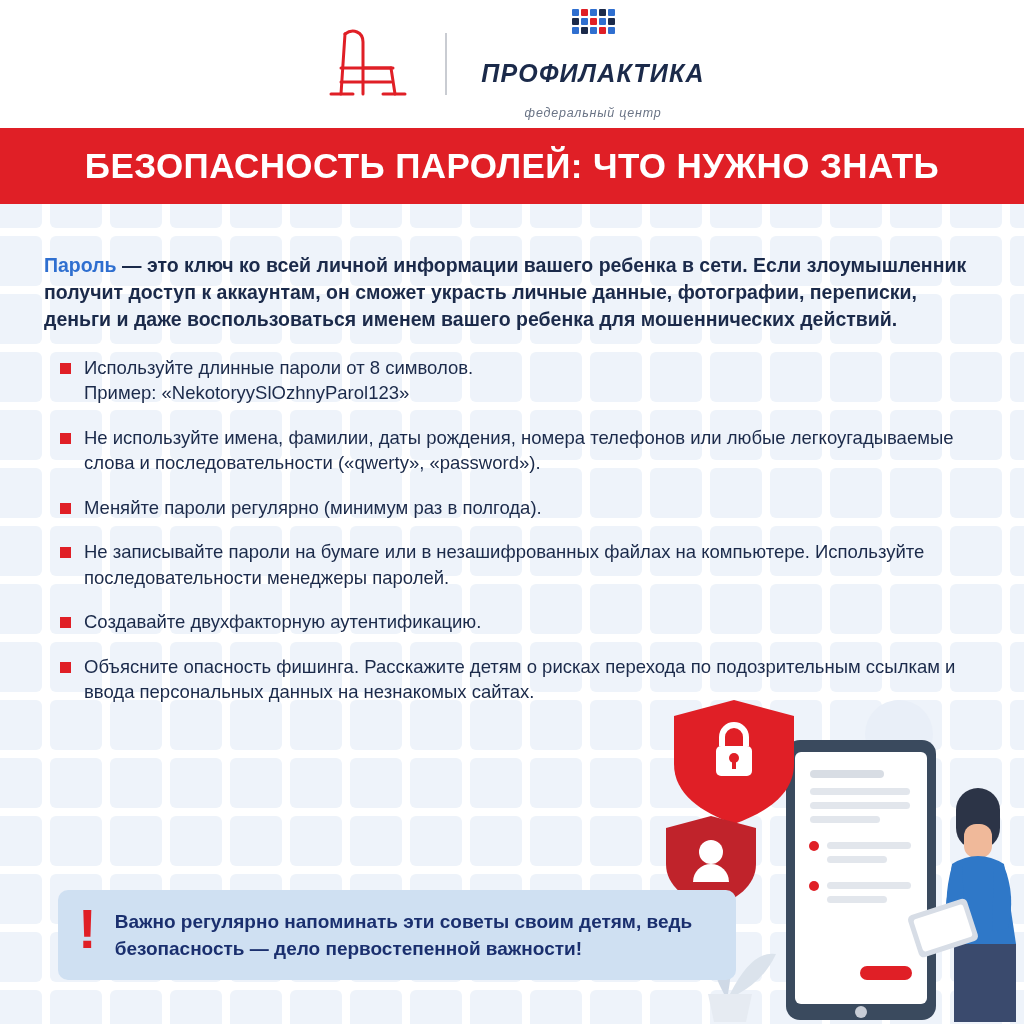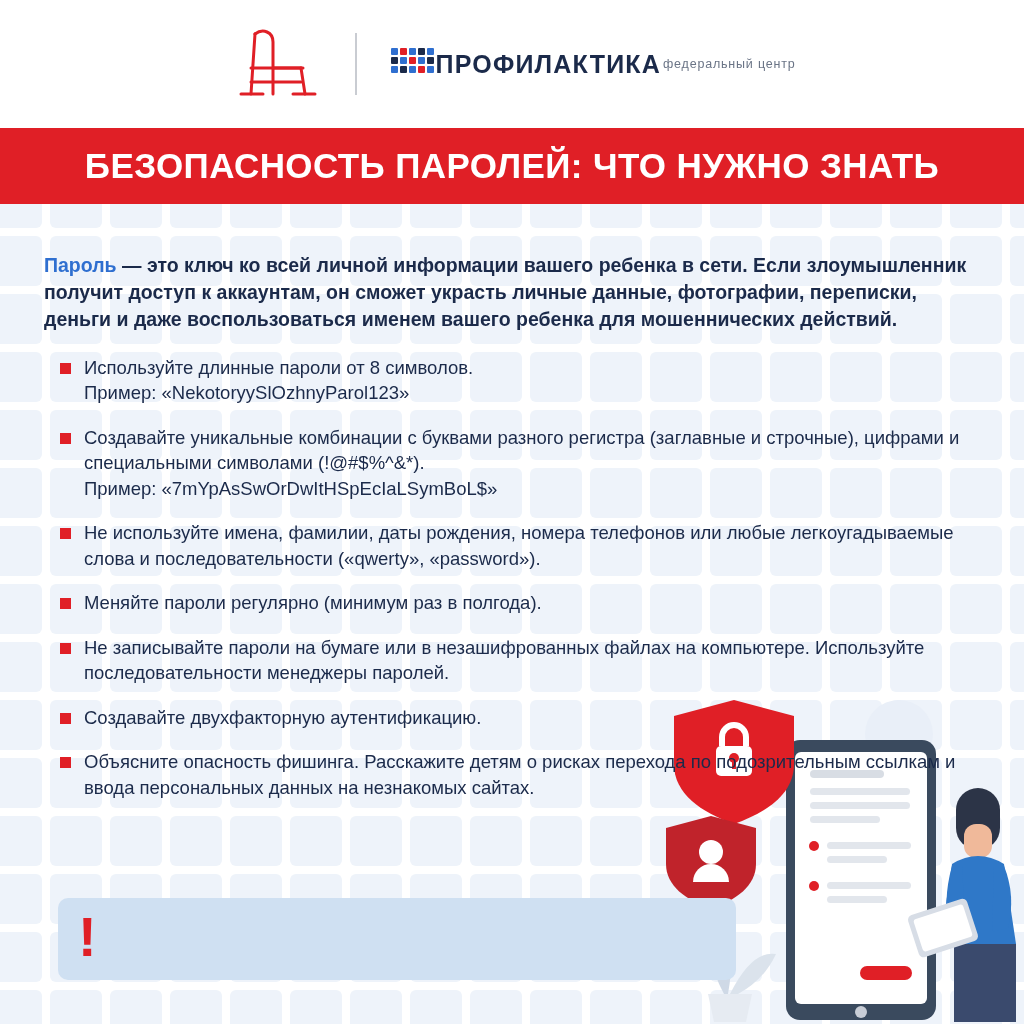--- a/index.html
+++ b/index.html
@@ -50,23 +50,24 @@
     height: 80px;
     display: block;
   }
   .divider {
     width: 2px;
     height: 62px;
     background: #c9ccd2;
   }
   .brand {
     display: flex;
-    flex-direction: row;
+    flex-direction: column;
     align-items: center;
-    gap: 2px;
+    gap: 18px;
+    font-style: italic;
   }
   .brand-mark {
     display: grid;
     grid-template-columns: repeat(5, 7px);
     grid-auto-rows: 7px;
     gap: 2px;
     margin-bottom: 7px;
   }
   .brand-mark i { display: block; border-radius: 1px; }
   .brand-title {
@@ -519,31 +520,31 @@
     <h1>БЕЗОПАСНОСТЬ ПАРОЛЕЙ: ЧТО НУЖНО ЗНАТЬ</h1>
   </div>
 
   <div class="content">
     <p class="intro">
       <span class="accent">Пароль</span><span> — это ключ ко всей личной информации вашего ребенка в сети. Если злоумышленник получит доступ к аккаунтам, он сможет украсть личные данные, фотографии, переписки, деньги и даже воспользоваться именем вашего ребенка для мошеннических действий.</span>
     </p>
 
     <ul class="list" id="tips-list">
         <li><span class="bullet"></span><span>Используйте длинные пароли от 8 символов.</span><span class="example">Пример: «NekotoryySlOzhnyParol123»</span></li>
-        <li><span class="bullet"></span><span>Создавайте уникальные комбинации с буквами разного регистра (заглавные и строчные), цифрами и специальными символами (!@#$%^&amp;*).</span><span class="example">Пример: «7mYpAsSwOrDwItHSpEcIaLSymBoL$»</span></li>
         <li><span class="bullet"></span><span>Не используйте имена, фамилии, даты рождения, номера телефонов или любые легкоугадываемые слова и последовательности («qwerty», «password»).</span></li>
         <li><span class="bullet"></span><span>Меняйте пароли регулярно (минимум раз в полгода).</span></li>
         <li><span class="bullet"></span><span>Не записывайте пароли на бумаге или в незашифрованных файлах на компьютере. Используйте последовательности менеджеры паролей.</span></li>
         <li><span class="bullet"></span><span>Создавайте двухфакторную аутентификацию.</span></li>
         <li><span class="bullet"></span><span>Объясните опасность фишинга. Расскажите детям о рисках перехода по подозрительным ссылкам и ввода персональных данных на незнакомых сайтах.</span></li>
       </ul>
   </div>
 
   <div class="note">
     <div class="excl">!</div>
+    <div class="note-text">Важно регулярно напоминать эти советы своим детям, ведь безопасность — дело первостепенной важности!</div>
   </div>
 
   <svg class="illustration" viewBox="0 0 360 330">
 
     <circle cx="235" cy="40" r="34" fill="#e9eff8"></circle>
     <path d="M120 60 l24 0 l0 40 l-24 0 z" fill="#eef3fa"></path>
 
     <g>
       <rect x="122" y="46" width="150" height="280" rx="14" fill="#3a4a5e"></rect>
       <rect x="131" y="58" width="132" height="252" rx="6" fill="#ffffff"></rect>

